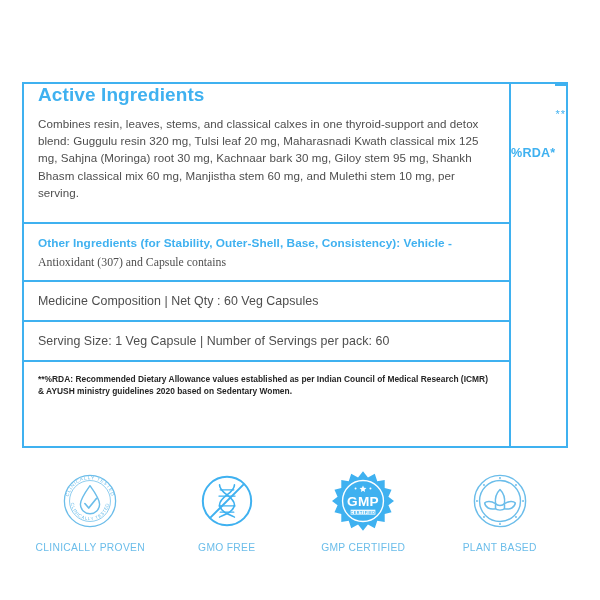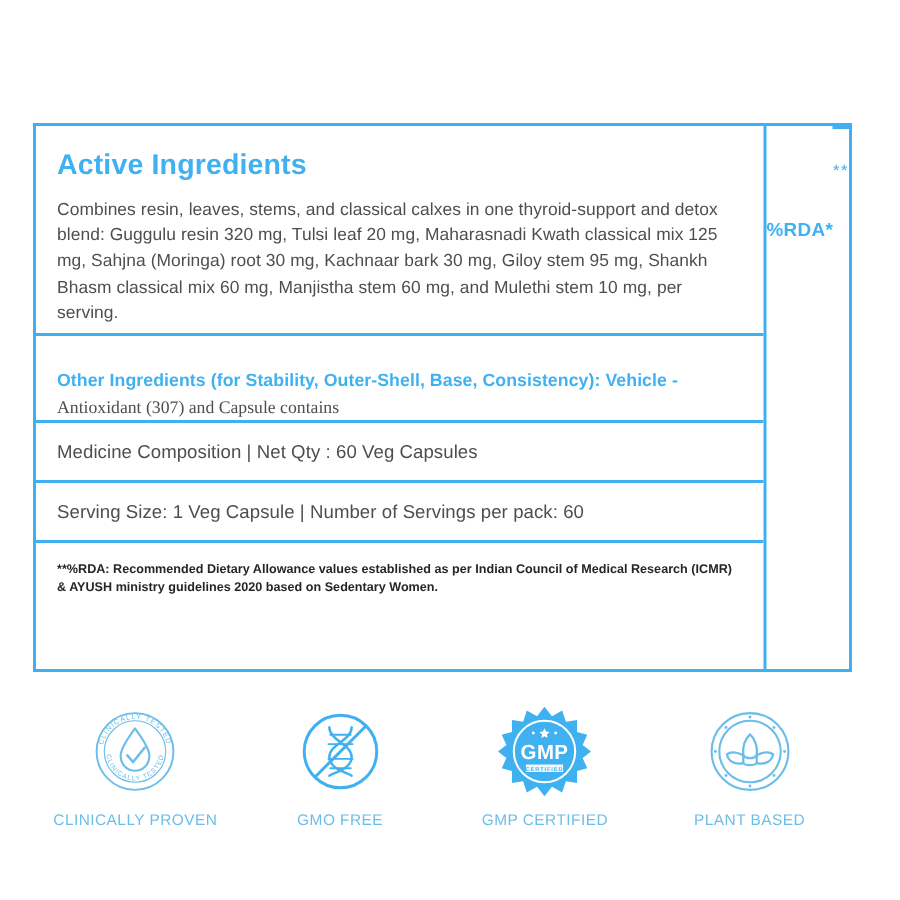--- a/index.html
+++ b/index.html
@@ -53,21 +53,20 @@
     justify-content: center;
   }
 
   .row.divided {
     border-top: 2px solid #3FB1F0;
   }
 
   
   .row-active {
     height: 138px;
-    padding-top: 16px;
     justify-content: flex-start;
   }
 
   .heading-active {
     color: #3FB1F0;
     font-size: 19px;
     font-weight: bold;
     letter-spacing: 0.1px;
     margin-bottom: 9px;
   }
@@ -75,21 +74,21 @@
   .body-text {
     color: #4E4E4E;
     font-size: 11.6px;
     line-height: 17.2px;
     letter-spacing: 0.05px;
   }
 
   
   .row-other {
     height: 58px;
-    justify-content: flex-end;
+    justify-content: center;
   }
 
   .other-lead {
     color: #3FB1F0;
     font-size: 11.8px;
     font-weight: bold;
     line-height: 17px;
     letter-spacing: 0.05px;
   }
 

